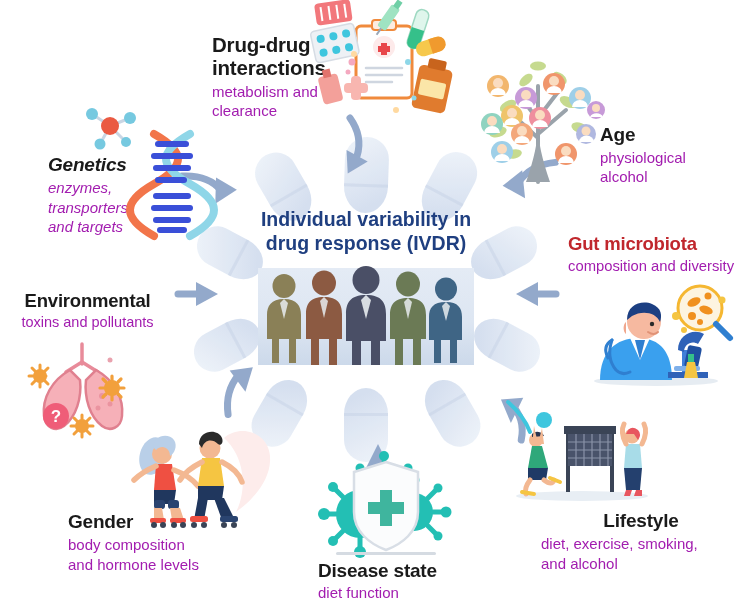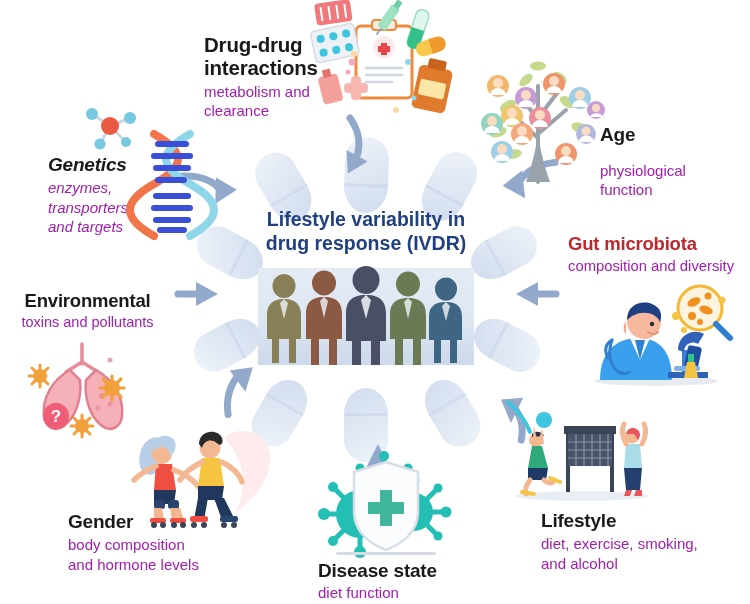--- a/index.html
+++ b/index.html
@@ -10,42 +10,42 @@
     position:relative;
     overflow:hidden;
   }
   #stage { position:absolute; inset:0; }
 
   .node { position:absolute; }
   .ttl { font-weight:bold; color:#1a1a1a; letter-spacing:-.2px; }
   .sub { color:#a21caf; }
 
   
-  .lbl-ddi { left:204px; top:33px; width:175px; }
+  .lbl-ddi { left:212px; top:33px; width:175px; }
   .lbl-ddi .ttl { font-size:20.5px; line-height:23px; }
   .lbl-ddi .sub { font-size:15px; line-height:19px; margin-top:3px; }
 
   .lbl-gen { left:48px; top:154px; width:150px;font-style:italic; }
   .lbl-gen .ttl { font-size:19px; line-height:22px; }
   .lbl-gen .sub { font-size:15px; line-height:19.5px; margin-top:2px; }
 
   .lbl-env { left:5px; top:290px; width:165px;text-align:center; }
   .lbl-env .ttl { font-size:18.5px; line-height:21px; }
   .lbl-env .sub { font-size:14.5px; line-height:18px; margin-top:2px; }
 
   .lbl-age { left:600px; top:124px; width:120px; }
   .lbl-age .ttl { font-size:19px; line-height:22px; }
-  .lbl-age .sub { font-size:15px; line-height:19px; margin-top:15px; }
+  .lbl-age .sub { font-size:15px; line-height:19px; margin-top:2px; }
 
   .lbl-gut { left:568px; top:233px; width:185px; }
   .lbl-gut .ttl { font-size:18.5px; line-height:22px; color:#c0272d; }
   .lbl-gut .sub { font-size:14.8px; line-height:19px; margin-top:2px; }
 
   .lbl-life { left:541px; top:510px; width:200px; }
-  .lbl-life .ttl { font-size:19px; line-height:22px; }
+  .lbl-life .ttl { font-size:19px; line-height:22px;text-align:center; }
   .lbl-life .sub { font-size:15px; line-height:19.5px; margin-top:2px; }
 
   .lbl-dis { left:318px; top:560px; width:180px; text-align:left; }
   .lbl-dis .ttl { font-size:19px; line-height:22px; }
   .lbl-dis .sub { font-size:15px; line-height:19px; margin-top:1px; }
 
   .lbl-gdr { left:68px; top:511px; width:185px; }
   .lbl-gdr .ttl { font-size:19px; line-height:22px; }
   .lbl-gdr .sub { font-size:15px; line-height:19.5px; margin-top:2px; }
 
@@ -197,21 +197,21 @@
       </g>
       <g fill="#3f6585">
         <ellipse cx="188" cy="21" rx="11" ry="11.5"></ellipse>
         <path d="M188,34 c-13,0 -17,6 -17,15 l0,23 l5,0 l0,23 l7,0 l0,-23 l9,0 l0,23 l7,0 l0,-23 l5,0 l0,-23 c0,-9 -4,-15 -16,-15 z"></path>
         <path d="M188,34 l-4,4 l4,15 l4,-15 z" fill="#e8ecef" opacity="0.85"></path>
       </g>
     </svg>
   </div>
 
   <div class="center-title">
-    <div>Lifestyle variability in</div>
+    <div>Individual variability in</div>
     <div>drug response   (IVDR)</div>
   </div>
 
   <svg class="art" style="left:296px; top:2px;" width="190" height="118" viewBox="0 0 190 118">
     <rect x="60" y="24" width="56" height="72" rx="5" fill="#fff" stroke="#f08a3c" stroke-width="3"></rect>
     <rect x="76" y="18" width="24" height="10" rx="3" fill="#fdece0" stroke="#f08a3c" stroke-width="2"></rect>
     <circle cx="88" cy="45" r="11" fill="#fdeaea"></circle>
     <path d="M85,41 h6 v3 h3 v6 h-3 v3 h-6 v-3 h-3 v-6 h3 z" fill="#e8464a"></path>
     <g stroke="#cfd6e0" stroke-width="2.5" stroke-linecap="round">
       <path d="M70,66 h36"></path>
@@ -628,21 +628,21 @@
 
   <div class="node lbl-env">
     <div class="ttl">Environmental</div>
     <div class="sub">toxins and pollutants</div>
   </div>
 
   <div class="node lbl-age">
     <div class="ttl">Age</div>
     <div class="sub">
       <div>physiological</div>
-      <div>function</div>
+      <div>alcohol</div>
     </div>
   </div>
 
   <div class="node lbl-gut">
     <div class="ttl">Gut microbiota</div>
     <div class="sub">composition and diversity</div>
   </div>
 
   <div class="node lbl-life">
     <div class="ttl">Lifestyle</div>

